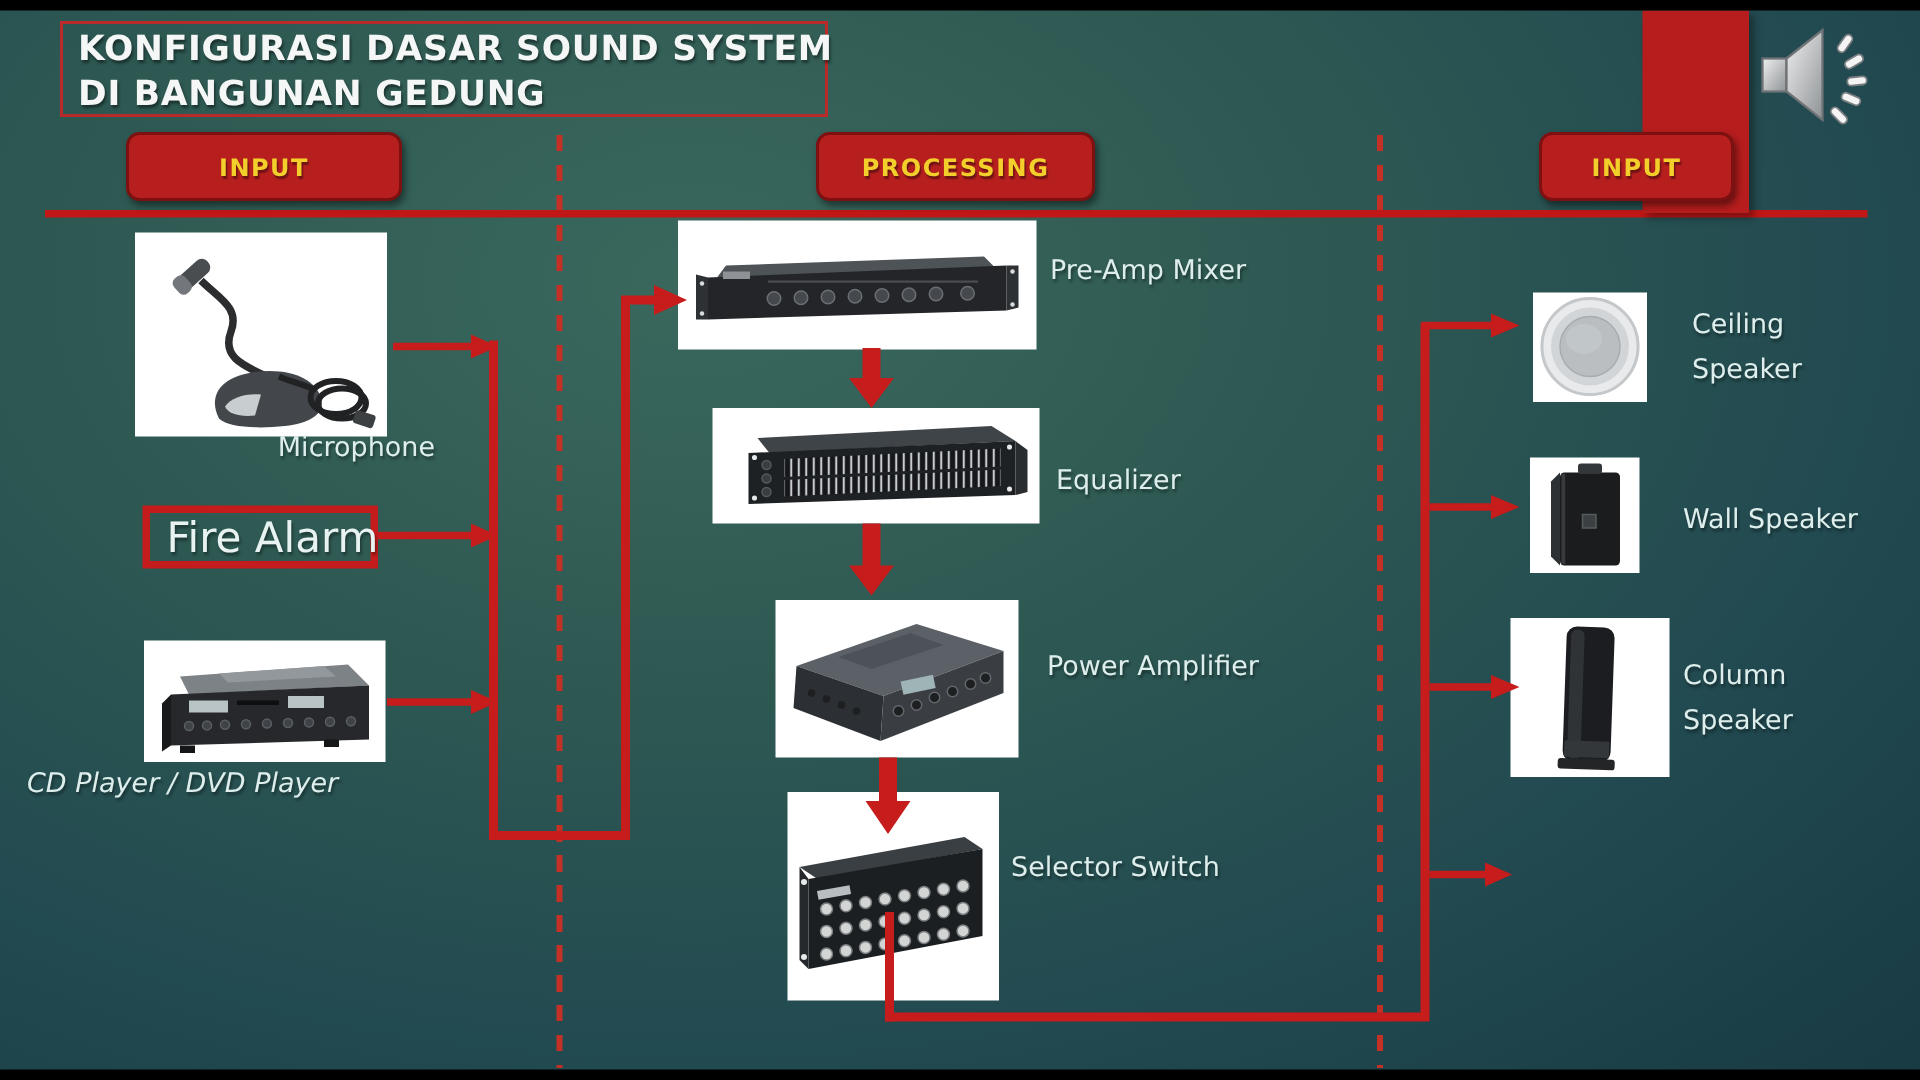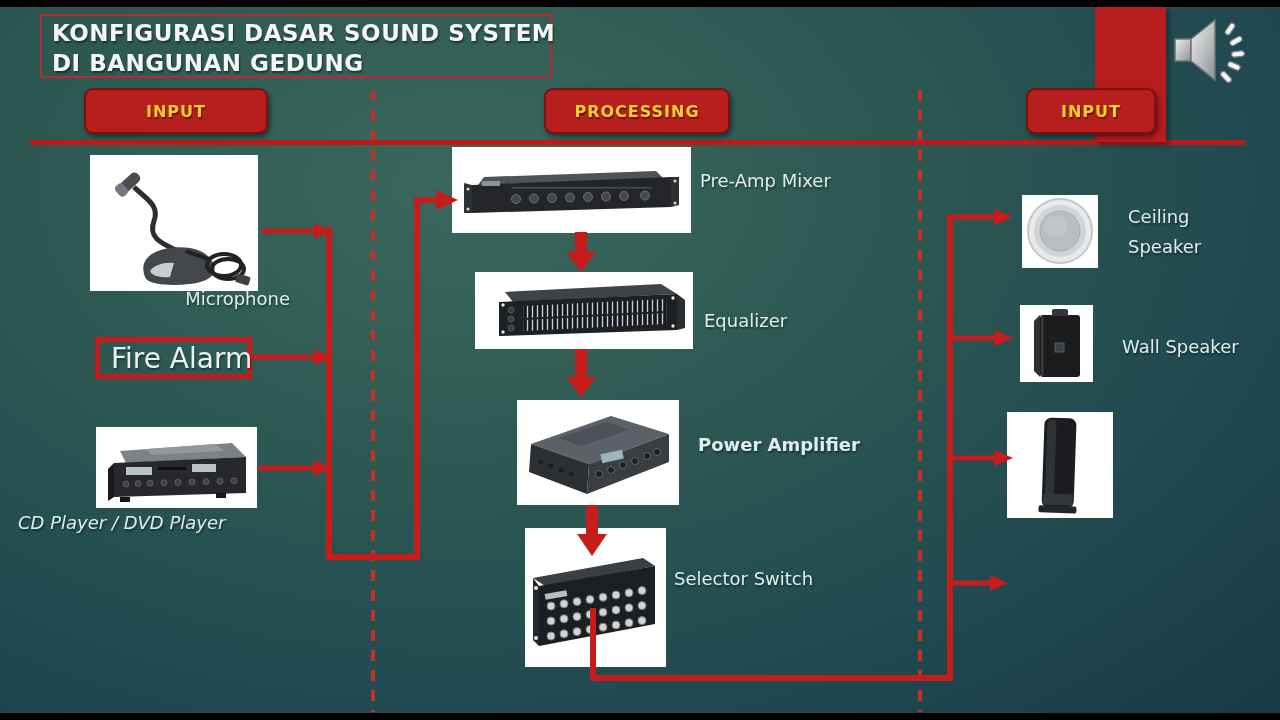--- a/index.html
+++ b/index.html
@@ -217,21 +217,21 @@
           <circle cx="140" cy="52" r="3.5"></circle>
       </g>
       <g fill="#1d1f21">
         <circle cx="24" cy="62" r="2.5"></circle>
           <circle cx="34" cy="66" r="2.5"></circle>
         <circle cx="44" cy="70" r="2.5"></circle>
           <circle cx="54" cy="74" r="2.5"></circle>
       </g>
     </svg>
   </div>
-  <div class="dev-label" style="left:698px;top:434px;font-weight:bold;">Power Amplifier</div>
+  <div class="dev-label" style="left:698px;top:434px;">Power Amplifier</div>
 
   <div class="card" style="left:525px;top:528px;width:141px;height:139px;">
     <svg viewBox="0 0 141 139">
       <polygon points="8,50 118,30 130,38 20,58" fill="#3a3f44"></polygon>
       <polygon points="14,58 130,38 130,96 14,118" fill="#1c1f22"></polygon>
       <polygon points="8,50 14,58 14,118 8,112" fill="#26292c"></polygon>
       <rect x="20" y="64" width="22" height="6" fill="#b9bec1" transform="rotate(-10 31 67)"></rect>
       <g fill="#d2d5d3" stroke="#787c7f" stroke-width="1">
         <circle cx="26" cy="78" r="4"></circle>
           <circle cx="39" cy="75.8" r="4"></circle>
@@ -292,20 +292,21 @@
   <div class="card" style="left:1007px;top:412px;width:106px;height:106px;">
     <svg viewBox="0 0 106 106">
       <g transform="rotate(2 53 53)">
         <rect x="36" y="6" width="32" height="90" rx="7" fill="#1b1d20"></rect>
         <rect x="39" y="8" width="9" height="86" rx="4" fill="#2f3336"></rect>
         <rect x="37" y="82" width="30" height="11" fill="#33373a"></rect>
         <rect x="33" y="94" width="38" height="7" rx="2" fill="#232527"></rect>
       </g>
     </svg>
   </div>
+  <div class="dev-label wrap" style="left:1122px;top:436px;width:118px;">Column Speaker</div>
 
   <svg class="wires" viewBox="0 0 1280 720">
     <g stroke="#c61c1c" fill="#c61c1c">
 
       <g>
         <line x1="262" y1="231" x2="314" y2="231" stroke-width="5"></line>
         <polygon points="314,223 332,231 314,239" stroke="none"></polygon>
       </g>
       <g>
         <line x1="252" y1="357" x2="314" y2="357" stroke-width="5"></line>

